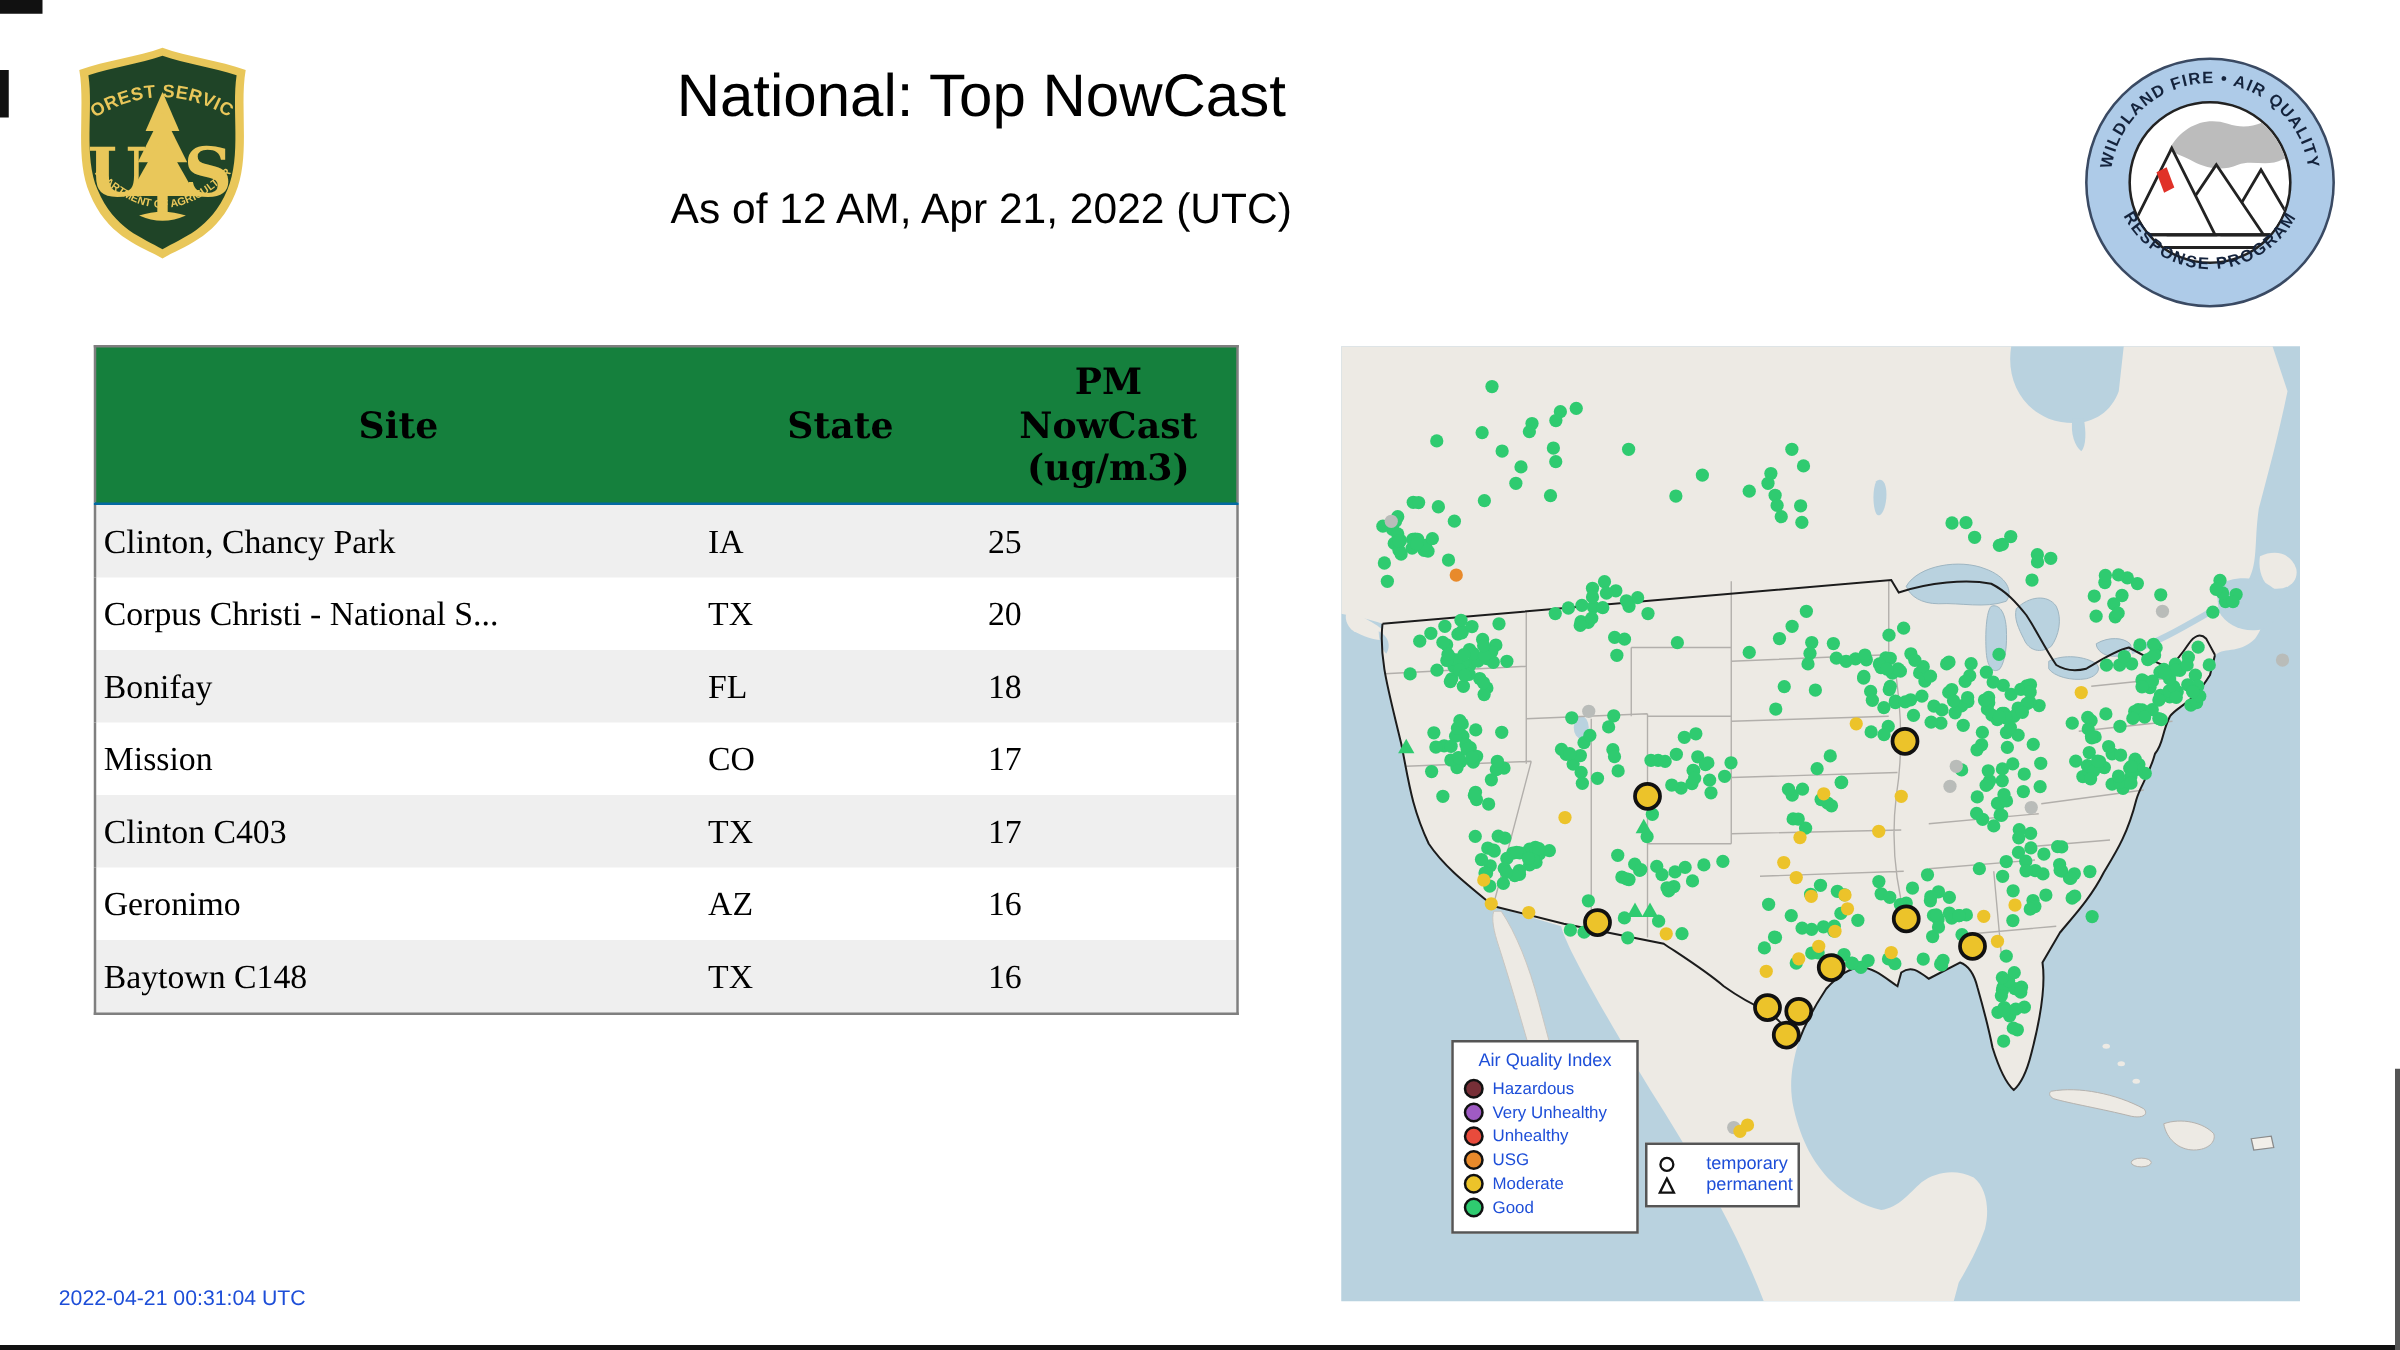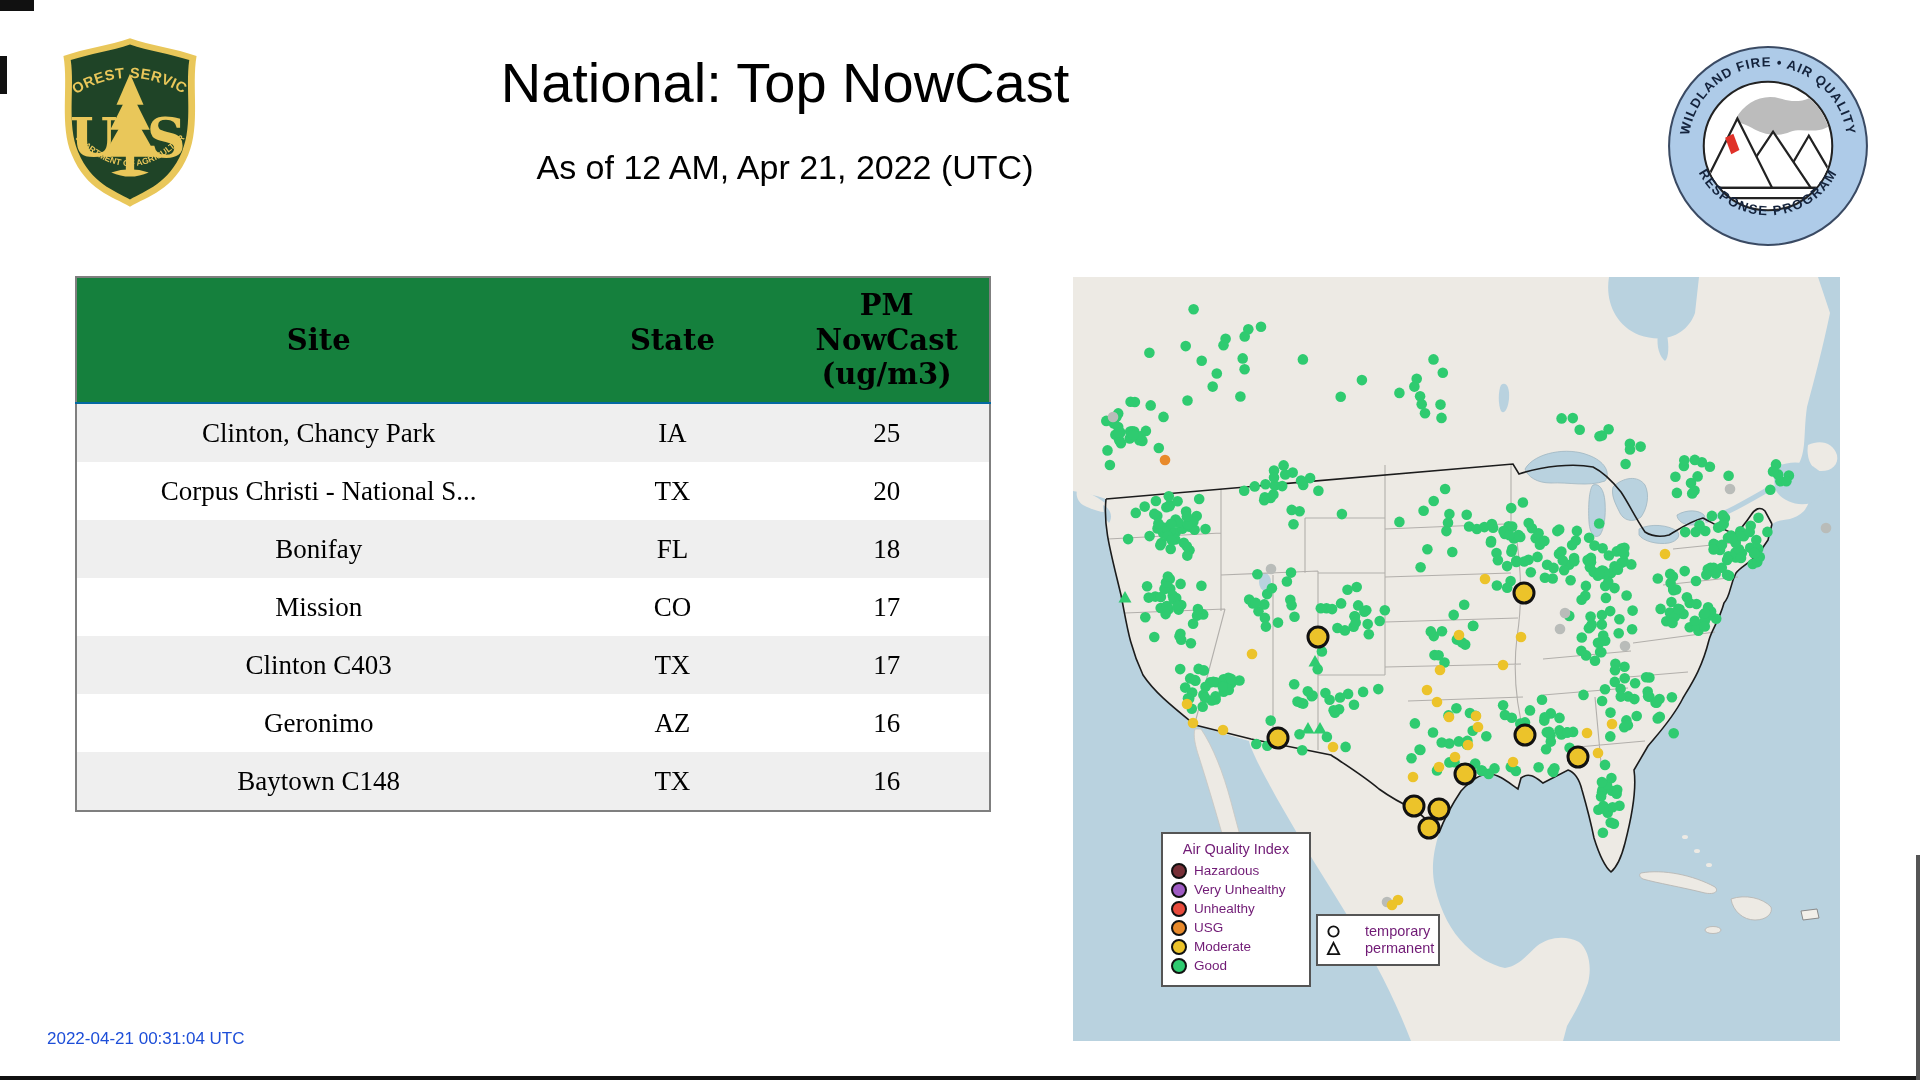--- a/index.html
+++ b/index.html
@@ -1,43 +1,43 @@
 <!DOCTYPE html>
 <html><head>
 <meta charset="utf-8">
 <style>
   html,body{margin:0;padding:0;}
   body{width:1920px;height:1080px;position:relative;background:#ffffff;overflow:hidden;
        font-family:"Liberation Sans",sans-serif;}
   .abs{position:absolute;}
 
   
-  .title{left:300px;top:50px;width:970px;text-align:center;font-size:56px;color:#000;}
+  .title{left:300px;top:50px;width:970px;text-align:center;font-size:48px;color:#000;}
   .subtitle{left:300px;top:148px;width:970px;text-align:center;font-size:34px;color:#000;}
 
   
   .fs-logo{left:52px;top:36px;width:156px;height:172px;}
   .wf-logo{left:1666px;top:44px;width:204px;height:204px;}
 
   
   .site-table{left:75px;top:276px;width:916px;border-collapse:collapse;
               border:2px solid #7f7f7f;table-layout:fixed;}
   .site-table th{background:#15803d;border-bottom:2px solid #0369a1;
                  font-family:"DejaVu Serif",serif;font-weight:bold;font-size:29px;
                  height:122px;text-align:center;vertical-align:middle;white-space:pre-line;line-height:1.2;}
   .site-table td{font-family:"Liberation Serif",serif;font-size:27px;height:58px;
-                 text-align:center;vertical-align:middle;padding:0 6px;overflow:hidden;white-space:nowrap;}
+                 text-align:left;vertical-align:middle;padding:0 6px;overflow:hidden;white-space:nowrap;}
   .site-table tr:nth-child(odd) td{background:#efefef;}
   .site-table tr:nth-child(even) td{background:#ffffff;}
   .col-site{width:53%;}.col-state{width:24.5%;}.col-pm{width:22.5%;}
 
   
   .map{left:1073px;top:277px;width:767px;height:764px;background:#b9d2df;}
   .map svg{display:block;}
-  .legend{position:absolute;background:#ffffff;border:2px solid #555;color:#701a75;}
+  .legend{position:absolute;background:#ffffff;border:2px solid #555;color:#1d4ed8;}
   .legend-aqi{left:88px;top:555px;width:130px;padding:7px 8px 8px 8px;}
   .legend-aqi .lg-title{font-size:14.5px;text-align:center;margin-bottom:6px;}
   .lg-item{display:flex;align-items:center;font-size:13.5px;margin:3px 0;line-height:1;}
   .lg-swatch{width:12px;height:12px;border-radius:50%;border:2.5px solid #111;margin-right:7px;flex:0 0 auto;}
   .legend-shape{left:243px;top:637px;width:104px;padding:6px 8px;}
   .legend-shape .lg-item{font-size:14.5px;margin:2px 0;gap:18px;}
   .shape-glyph{width:15px;height:15px;margin-right:6px;flex:0 0 auto;}
 
   .timestamp{left:47px;top:1029px;font-size:17px;color:#1d4ed8;}
 

